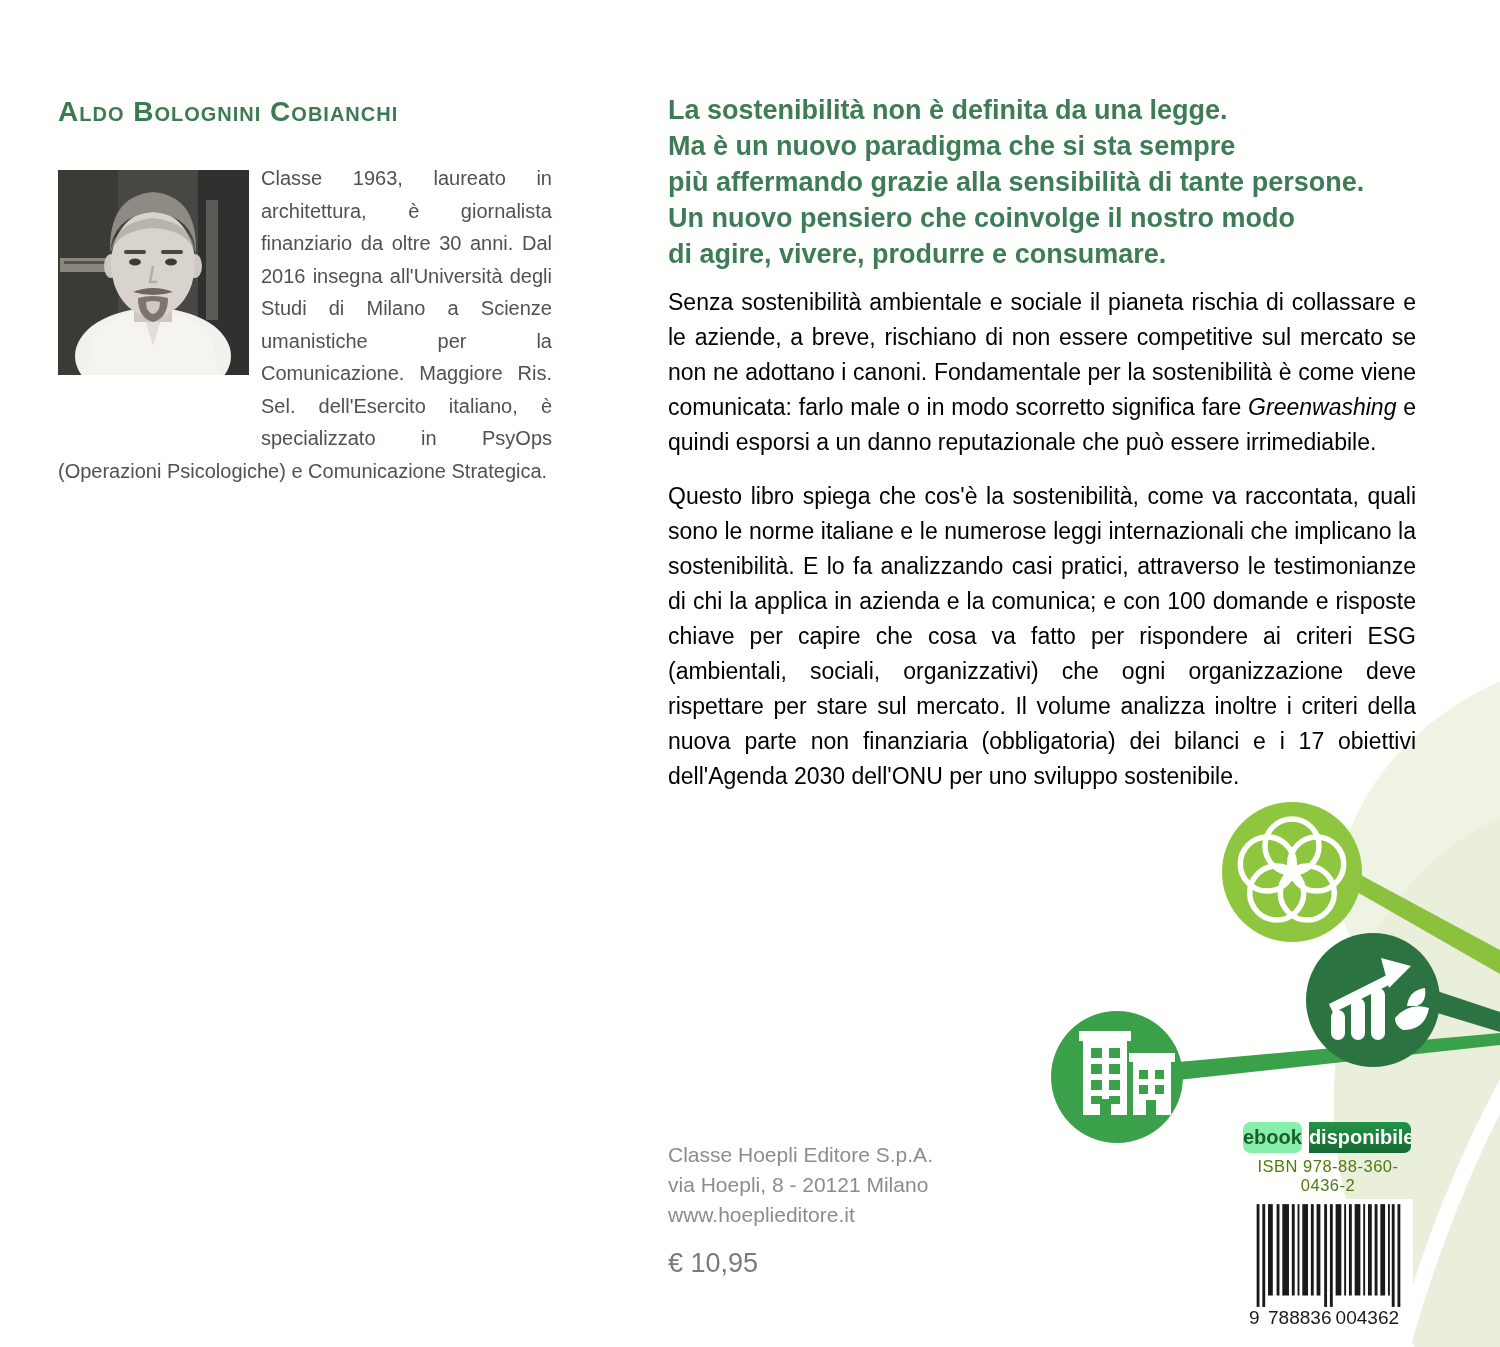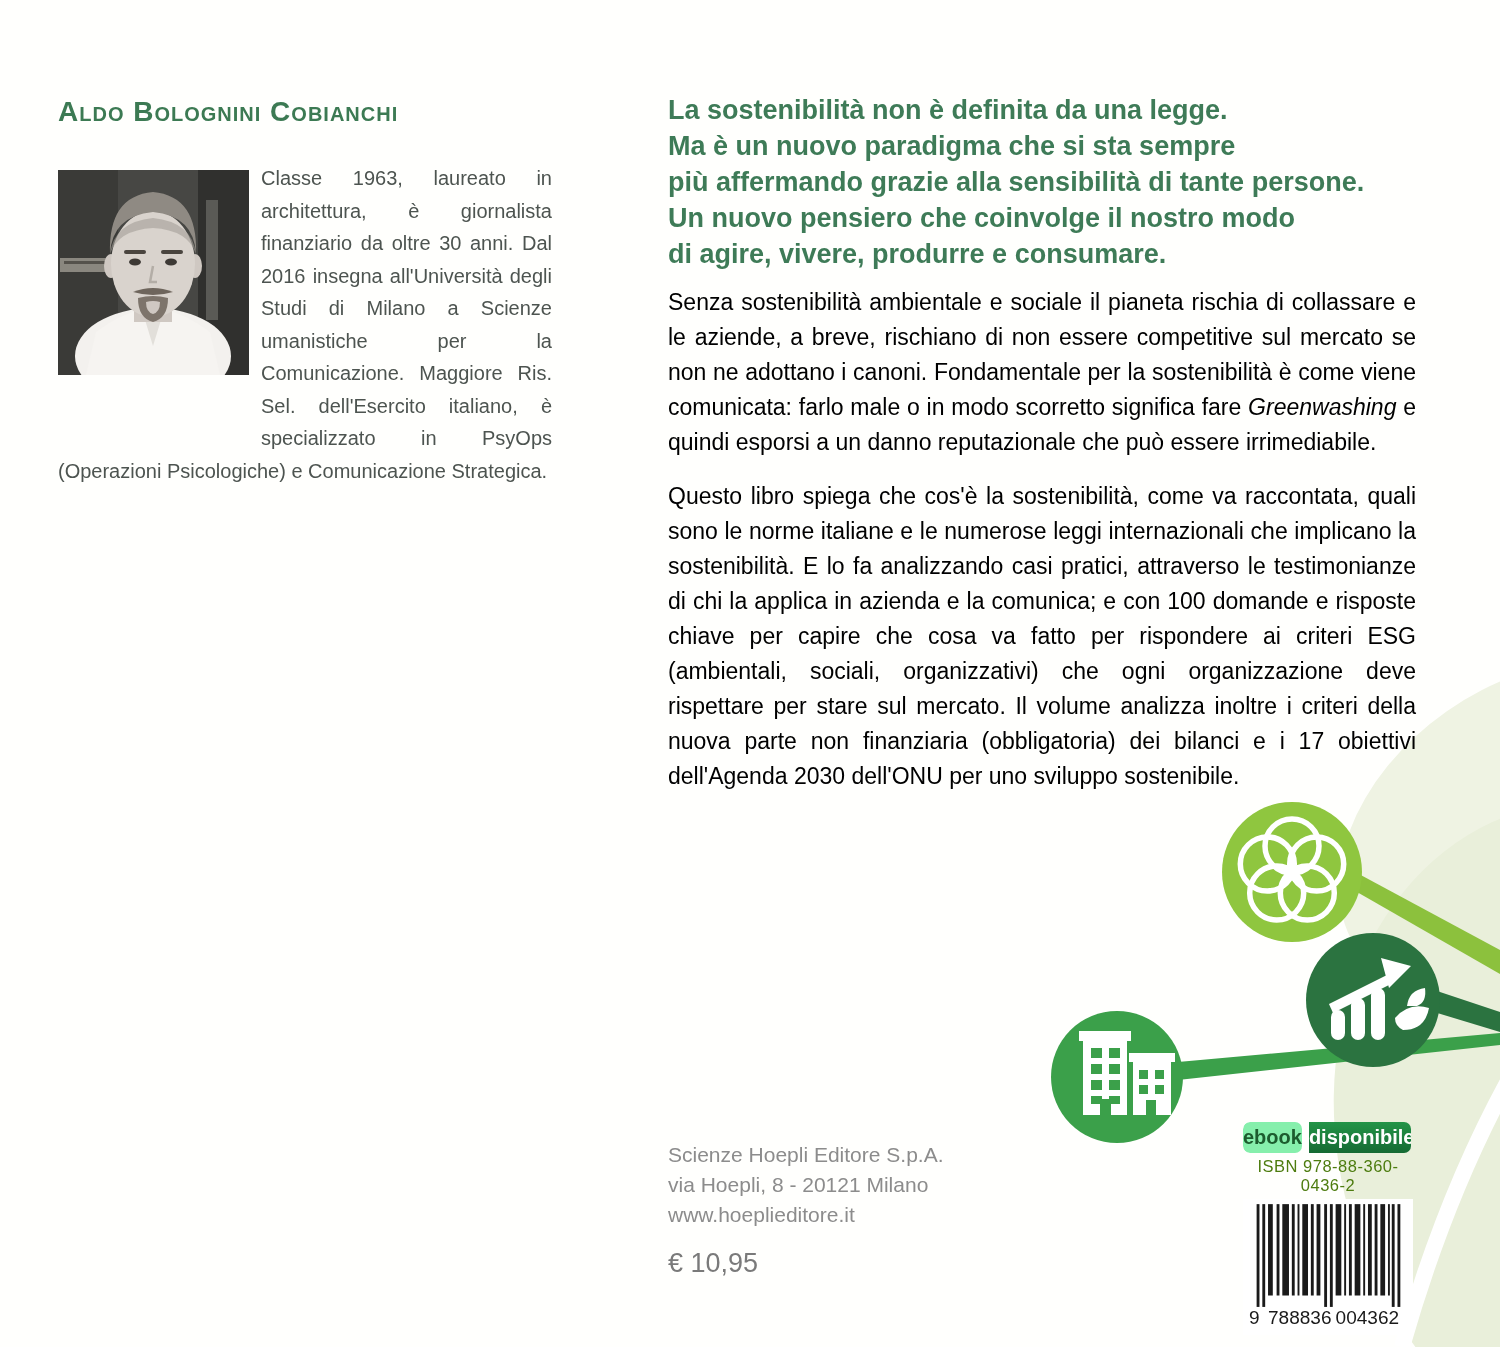--- a/index.html
+++ b/index.html
@@ -212,21 +212,21 @@
 più affermando grazie alla sensibilità di tante persone.
 Un nuovo pensiero che coinvolge il nostro modo
 di agire, vivere, produrre e consumare.</div>
 
     <p class="blurb-p"><span>Senza sostenibilità ambientale e sociale il pianeta rischia di collassare e le aziende, a breve, rischiano di non essere competitive sul mercato se non ne adottano i canoni. Fondamentale per la sostenibilità è come viene comunicata: farlo male o in modo scorretto significa fare </span><span class="it">Greenwashing</span><span> e quindi esporsi a un danno reputazionale che può essere irrimediabile.</span></p>
 
     <p class="blurb-p">Questo libro spiega che cos'è la sostenibilità, come va raccontata, quali sono le norme italiane e le numerose leggi internazionali che implicano la sostenibilità. E lo fa analizzando casi pratici, attraverso le testimonianze di chi la applica in azienda e la comunica; e con 100 domande e risposte chiave per capire che cosa va fatto per rispondere ai criteri ESG (ambientali, sociali, organizzativi) che ogni organizzazione deve rispettare per stare sul mercato. Il volume analizza inoltre i criteri della nuova parte non finanziaria (obbligatoria) dei bilanci e i 17 obiettivi dell'Agenda 2030 dell'ONU per uno sviluppo sostenibile.</p>
   </div>
 
   <div class="publisher">
-    <div>Scienze Hoepli Editore S.p.A.</div>
+    <div>Classe Hoepli Editore S.p.A.</div>
     <div>via Hoepli, 8 - 20121 Milano</div>
     <div>www.hoeplieditore.it</div>
   </div>
   <div class="price">€ 10,95</div>
 
   <div class="commerce">
     <div class="ebook-badge">
       <div class="left">ebook</div>
       <div class="right">disponibile</div>
     </div>

